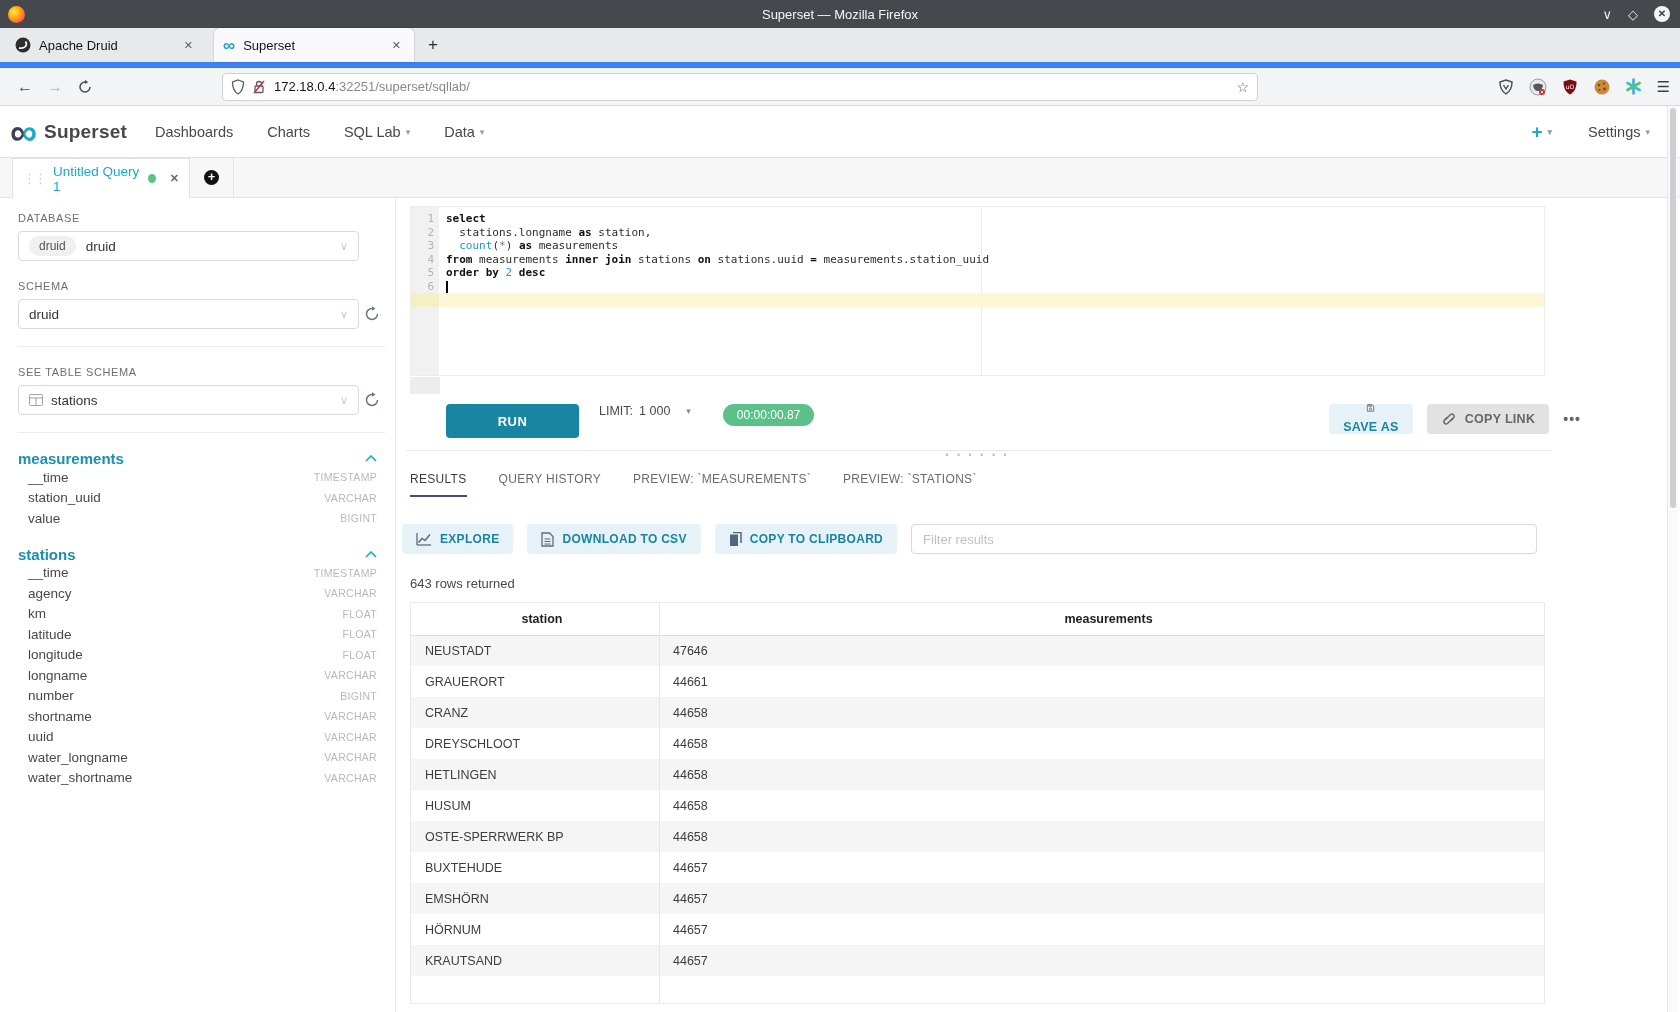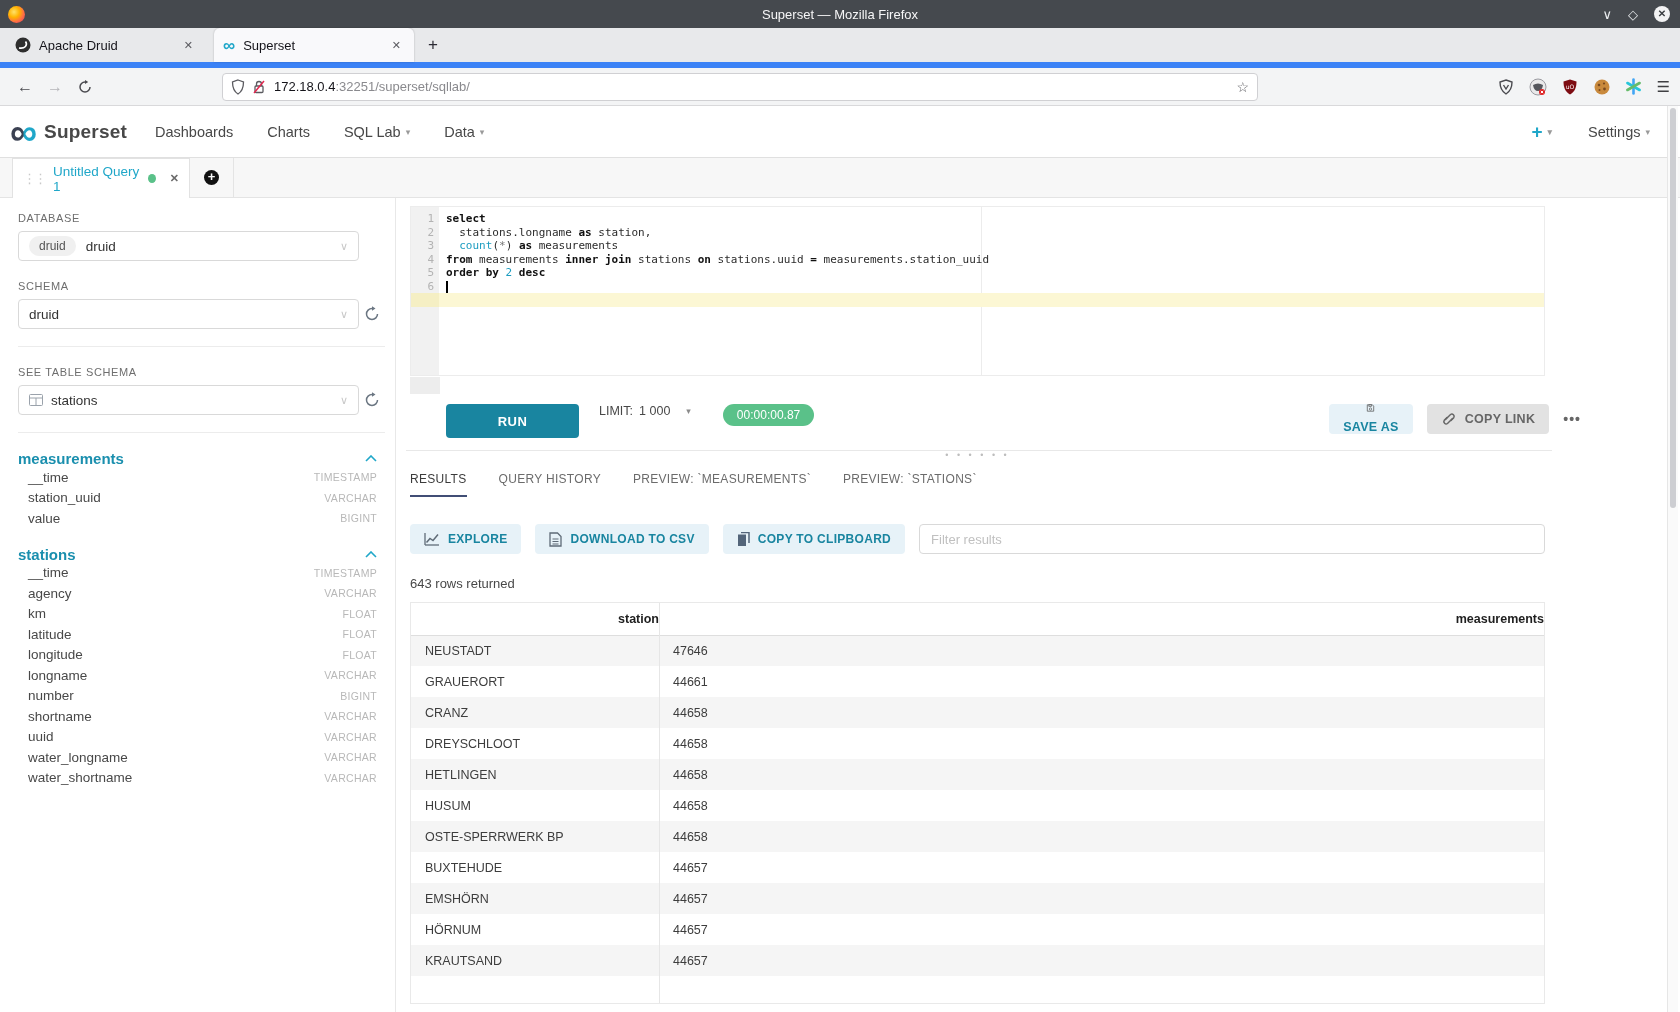--- a/index.html
+++ b/index.html
@@ -112,32 +112,32 @@
 
   .toolbar-sep { position:absolute; left:10px; top:252px; width:1146px; height:1px; background:#e8e8e8; }
   .splitter-dots { position:absolute; left:14px; top:253px; width:1135px; text-align:center; color:#bdbdbd; font-size:9px; letter-spacing:3px; line-height:8px; }
 
   
   .res-tabs { position:absolute; left:14px; top:274px; display:flex; gap:32px; }
   .res-tab { font-size:12px; letter-spacing:.3px; color:#6b6b6b; padding-bottom:9px; border-bottom:2px solid transparent; }
   .res-tab.active { color:#3b3b3b; border-bottom-color:#414e75; }
 
   
-  .actions-row { position:absolute; left:14px; top:326px; width:1135px; display:flex; align-items:flex-end; gap:14px;border-radius:7px; }
+  .actions-row { position:absolute; left:6px; top:326px; width:1135px; display:flex; align-items:flex-end; gap:14px;border-radius:7px; }
   .action-btn { display:flex; align-items:center; gap:8px; height:30px; padding:0 14px; background:#e7f2f8; border:none; border-radius:4px; color:#1985a0; font-size:12px; font-weight:bold; letter-spacing:.3px; }
   .filter-input { flex:1; height:30px; border:1px solid #d9d9d9; border-radius:4px; padding:0 11px; font-size:13px; color:#444; font-family:"Liberation Sans",sans-serif; }
   .filter-input::placeholder { color:#c0c0c0; }
 
   .rowcount { position:absolute; left:14px; top:378px; font-size:13px; color:#484848; }
 
   
   .table-wrap { position:absolute; left:14px; top:404px; width:1135px; height:402px; border:1px solid #e9e9e9; overflow:hidden; background:#fff; }
   .col-sep { position:absolute; left:248px; top:0; bottom:0; width:1px; background:#e6e6e6; }
   table.results { border-collapse:collapse; width:100%; table-layout:fixed; }
-  table.results th { height:32px; text-align:right; font-size:12.5px; color:#1f1f1f; padding-left:14px; border-bottom:1px solid #dedede; font-weight:bold; }
+  table.results th { height:32px; text-align:center; font-size:12.5px; color:#1f1f1f; padding-left:14px; border-bottom:1px solid #dedede; font-weight:bold; }
   table.results td { height:31px; font-size:12.5px; color:#3d3d3d; padding-left:14px; }
   table.results tbody tr:nth-child(odd) { background:#f5f5f5; }
   th.c1, td.c1 { width:248px; }
 
   
   .page-scrollbar { position:absolute; right:2px; top:106px; width:11px; height:906px; background:#fafafa; border-left:1px solid #e6e6e6; }
   .page-thumb { position:absolute; left:2px; right:2px; top:2px; height:400px; background:#cdced2; border-radius:4px; }
 
   svg { display:block; }
 </style>

